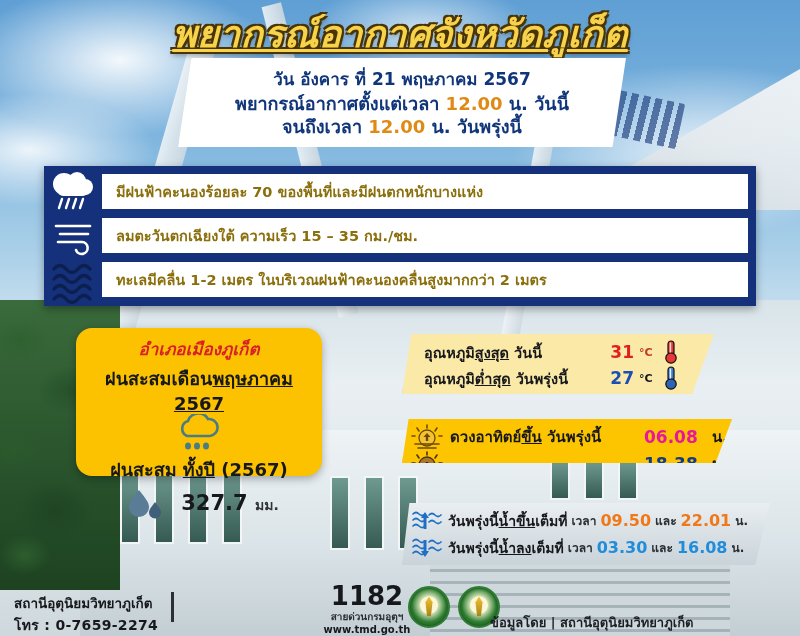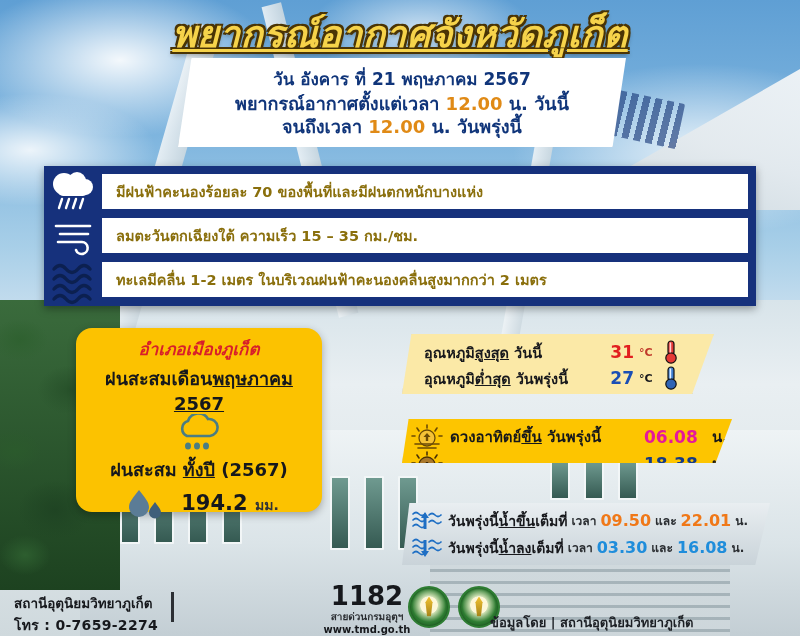--- a/index.html
+++ b/index.html
@@ -129,21 +129,21 @@
     display: flex; flex-direction: column; gap: 9px;
   }
   .cond-row {
     background: #fff; height: 35px; display: flex; align-items: center;
     padding-left: 14px;
     color: #8a6f0c; font-size: 14.5px; font-weight: bold;
   }
 
   
   .rain-panel {
-    position: absolute; left: 76px; top: 328px; width: 246px; height: 184px;
+    position: absolute; left: 76px; top: 328px; width: 246px; height: 148px;
     background: #fcc200;
     border-radius: 16px;
     box-shadow: 0 3px 8px rgba(0,0,0,.3);
     padding: 7px 10px 8px;
     text-align: center;
   }
   .rain-title { color: #d81f2a; font-weight: bold; font-style: italic; font-size: 17px; }
   .rain-sub { color: #16181c; font-weight: bold; font-size: 18px; margin-top: 2px; }
   .rain-sub .u { text-decoration: underline; }
   .rain-value { color: #16181c; font-weight: bold; font-size: 21px; }
@@ -346,21 +346,21 @@
     </div>
     <div class="rain-sub rain-row2">
       <span>ฝนสะสม </span><span class="u">ทั้งปี</span><span> (2567)</span>
     </div>
     <div class="rain-line">
       <svg width="52" height="38" viewBox="0 0 52 38">
         <path d="M20 6 c6 8 10 12 10 17 a10 10 0 0 1 -20 0 c0 -5 4 -9 10 -17 z" fill="#5b7c96"></path>
         <path d="M36 18 c3.5 5 6 7.5 6 10.5 a6 6 0 0 1 -12 0 c0 -3 2.5 -5.5 6 -10.5 z" fill="#3f5f7a"></path>
       </svg>
       <div class="rain-value">
-        <span>194.2</span>
+        <span>327.7</span>
         <span class="unit">มม.</span>
       </div>
     </div>
   </div>
 
   <div class="temp-box">
     <div class="temp-line">
       <span class="temp-label">
         <span>อุณหภูมิ</span><span class="u">สูงสุด</span><span> วันนี้</span>
       </span>

